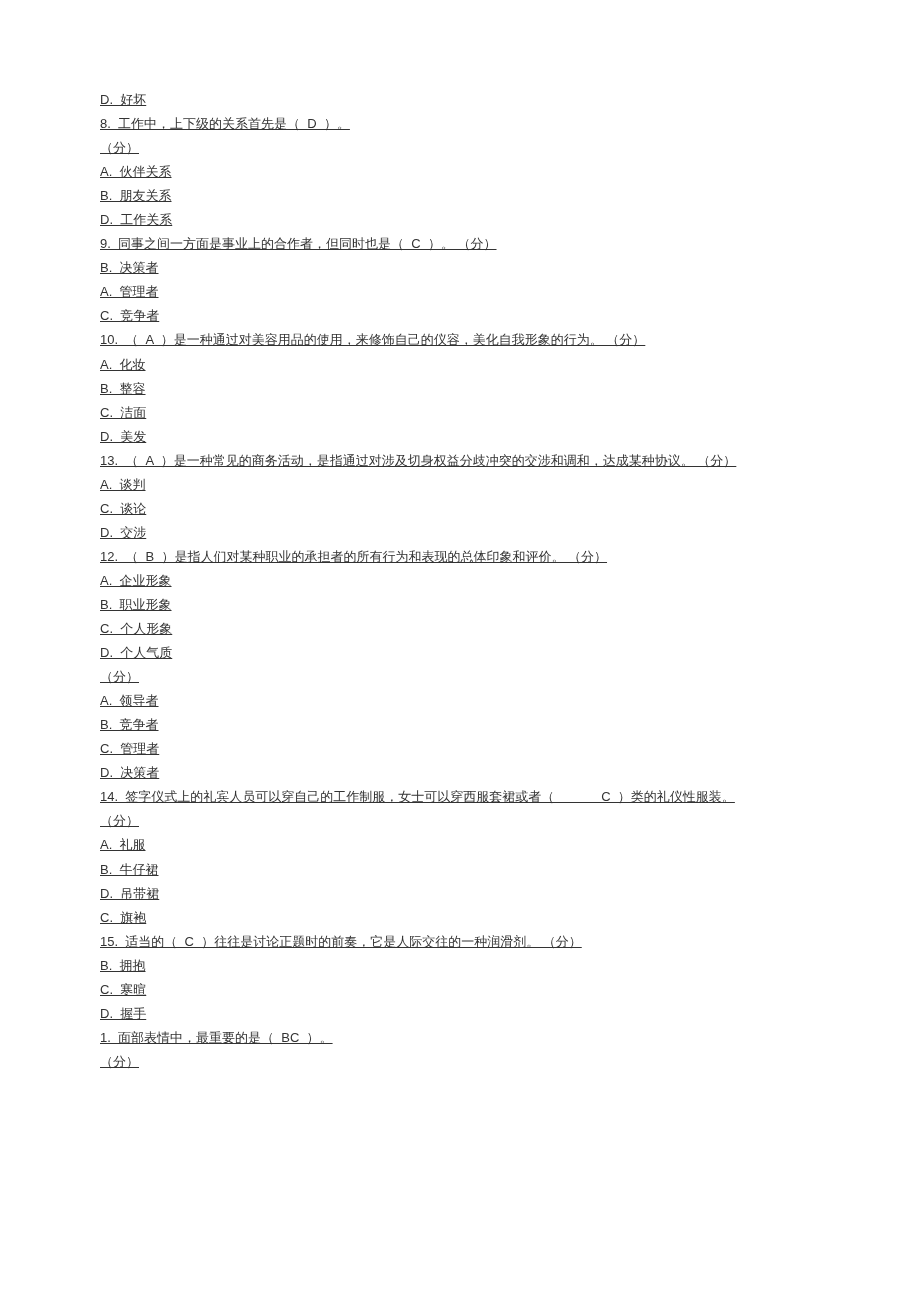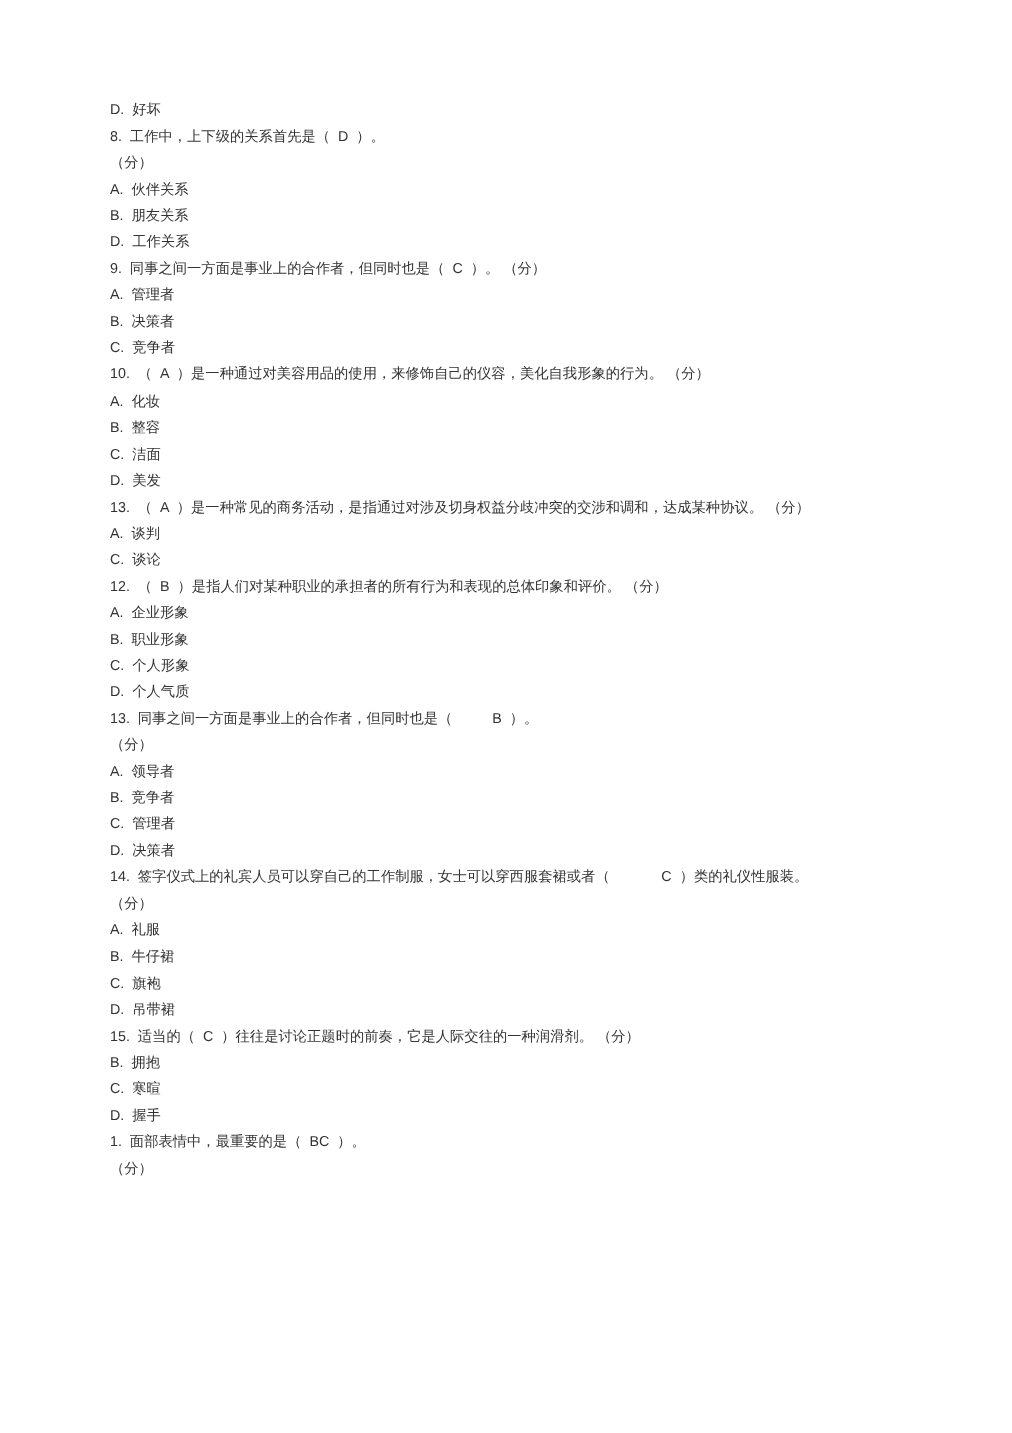--- a/index.html
+++ b/index.html
@@ -11,60 +11,61 @@
     color: #333;
     line-height: 1.85;
   }
   .page {
     width: 920px;
     box-sizing: border-box;
     padding: 88px 100px 40px 100px;
   }
   .line {
     white-space: pre-wrap;
+    text-decoration: underline;
   }
 </style>
 </head>
 <body>
 
 <div class="page">
   <div class="line">D.  好坏</div>
   <div class="line">8.  工作中，上下级的关系首先是（  D  ）。</div>
   <div class="line">（分）</div>
   <div class="line">A.  伙伴关系</div>
   <div class="line">B.  朋友关系</div>
   <div class="line">D.  工作关系</div>
   <div class="line">9.  同事之间一方面是事业上的合作者，但同时也是（  C  ）。 （分）</div>
+  <div class="line">B.  决策者</div>
   <div class="line">A.  管理者</div>
-  <div class="line">B.  决策者</div>
   <div class="line">C.  竞争者</div>
   <div class="line">10.  （  A  ）是一种通过对美容用品的使用，来修饰自己的仪容，美化自我形象的行为。 （分）</div>
   <div class="line">A.  化妆</div>
   <div class="line">B.  整容</div>
   <div class="line">C.  洁面</div>
   <div class="line">D.  美发</div>
   <div class="line">13.  （  A  ）是一种常见的商务活动，是指通过对涉及切身权益分歧冲突的交涉和调和，达成某种协议。 （分）</div>
   <div class="line">A.  谈判</div>
   <div class="line">C.  谈论</div>
+  <div class="line">D.  交涉</div>
   <div class="line">12.  （  B  ）是指人们对某种职业的承担者的所有行为和表现的总体印象和评价。 （分）</div>
   <div class="line">A.  企业形象</div>
   <div class="line">B.  职业形象</div>
   <div class="line">C.  个人形象</div>
   <div class="line">D.  个人气质</div>
-  <div class="line">13.  同事之间一方面是事业上的合作者，但同时也是（          B  ）。</div>
   <div class="line">（分）</div>
   <div class="line">A.  领导者</div>
   <div class="line">B.  竞争者</div>
   <div class="line">C.  管理者</div>
   <div class="line">D.  决策者</div>
   <div class="line">14.  签字仪式上的礼宾人员可以穿自己的工作制服，女士可以穿西服套裙或者（             C  ）类的礼仪性服装。</div>
   <div class="line">（分）</div>
   <div class="line">A.  礼服</div>
   <div class="line">B.  牛仔裙</div>
+  <div class="line">D.  吊带裙</div>
   <div class="line">C.  旗袍</div>
-  <div class="line">D.  吊带裙</div>
   <div class="line">15.  适当的（  C  ）往往是讨论正题时的前奏，它是人际交往的一种润滑剂。 （分）</div>
   <div class="line">B.  拥抱</div>
   <div class="line">C.  寒暄</div>
   <div class="line">D.  握手</div>
   <div class="line">1.  面部表情中，最重要的是（  BC  ）。</div>
   <div class="line">（分）</div>
 </div>
 
 </body></html>

